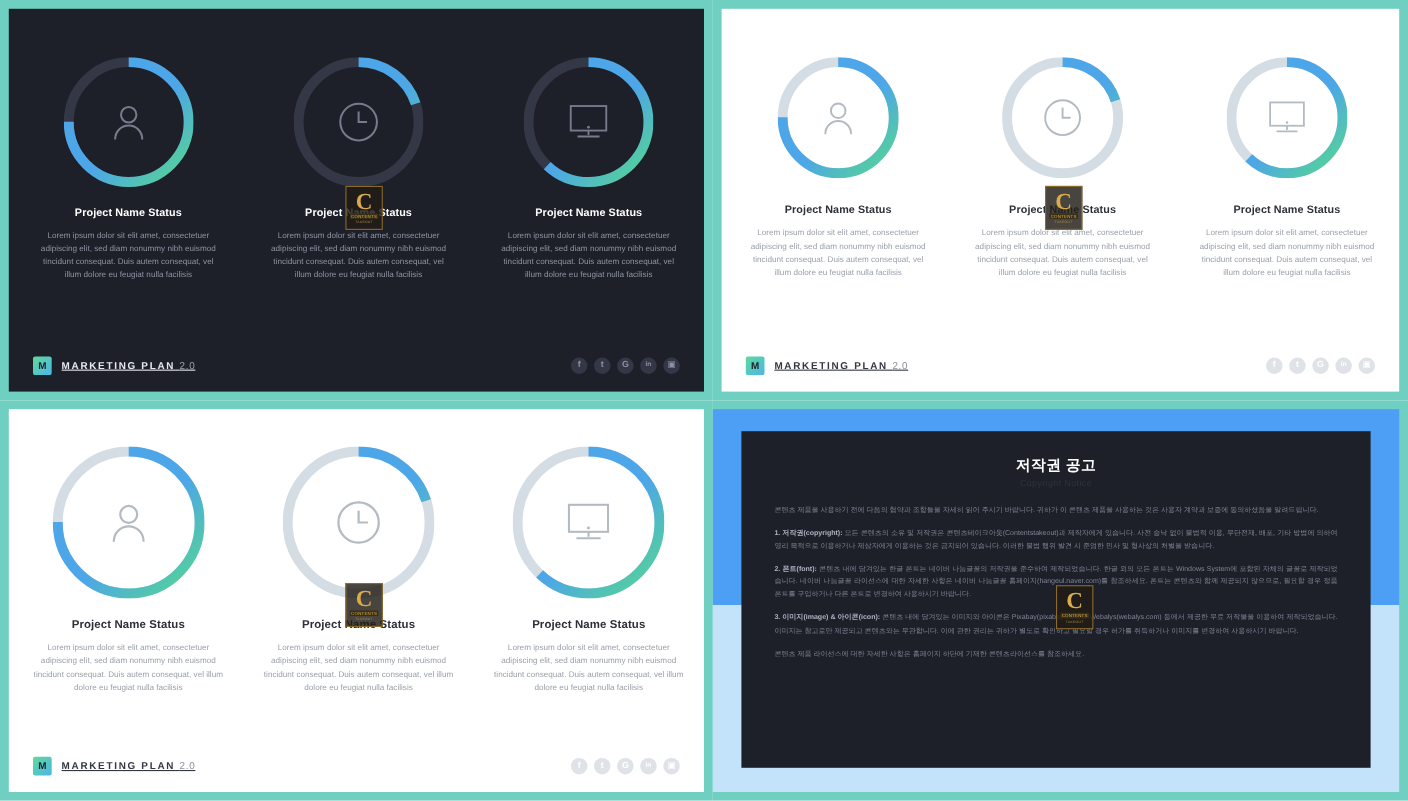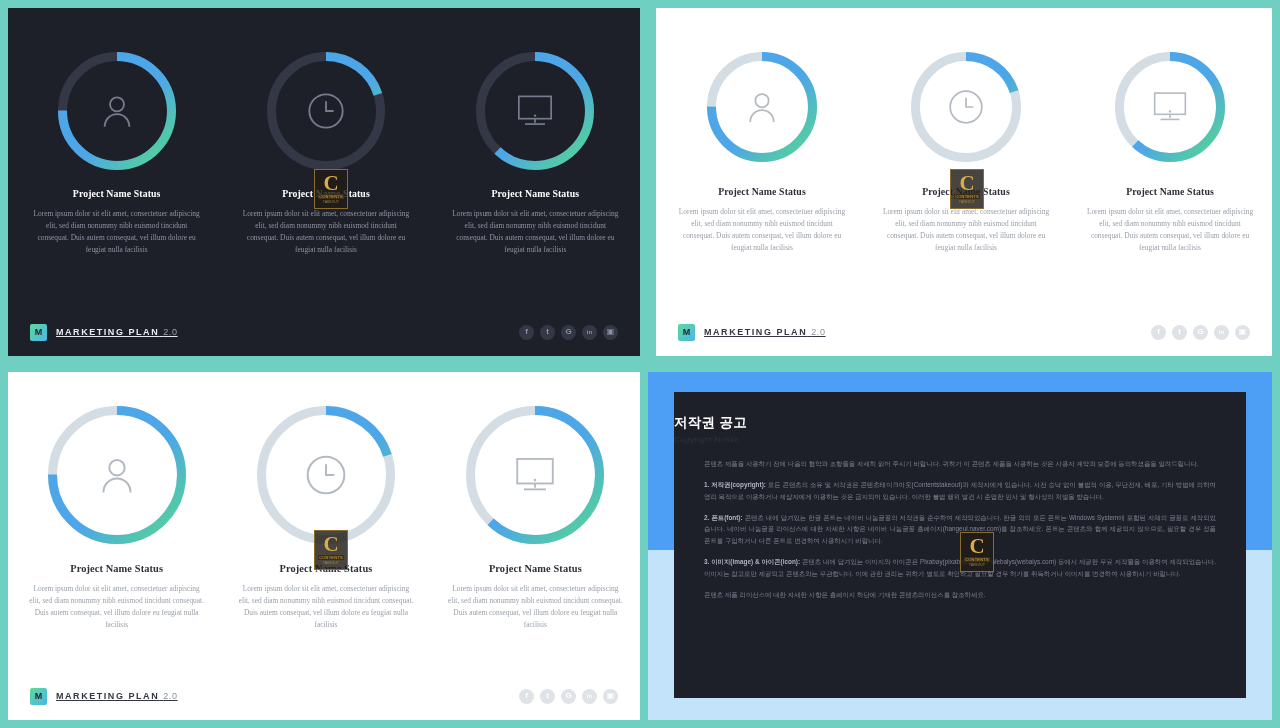--- a/index.html
+++ b/index.html
@@ -32,21 +32,21 @@
   .br-top  { position: absolute; left:0; top:0; right:0; height: 178px; background: #4d9ff5; }
   .br-bot  { position: absolute; left:0; top:178px; right:0; bottom:0; background: #c3e3fb; }
   .br-panel {
     position: absolute; left: 26px; top: 20px; right: 26px; bottom: 22px;
     background: #1e2029;
   }
 
   
   .cards {
     position: absolute; left: 4px; right: 0; top: 0;
-    display: flex; justify-content: space-between; font-family: Liberation Serif, serif;
+    display: flex; justify-content: flex-start;
   }
   .card { width: 33.33%; text-align: center; }
 
   .donut-wrap { display: flex; justify-content: center; }
   .donut { position: relative; }
   .donut svg { display: block; }
   .donut-icon {
     position: absolute; left: 0; top: 0; width: 100%; height: 100%;
     display: flex; align-items: center; justify-content: center;
   }
@@ -107,21 +107,21 @@
   }
   .wm-c {
     font-family: "Liberation Serif", "DejaVu Serif", serif;
     font-weight: bold; font-size: 21px; line-height: .95;
     color: #d9ab4a;
   }
   .wm-l1 { font-size: 4px; letter-spacing: .2px; color: #d9ab4a; background:#3a2f16; padding:0 1px; }
   .wm-l2 { font-size: 3px; letter-spacing: .3px; color: #b08f44; margin-top: 1px; }
 
   
-  .cp-head { text-align: left; padding-top: 22px; }
+  .cp-head { text-align: center; padding-top: 22px; }
   .cp-title { color: #ffffff; font-size: 13.5px; font-weight: bold; letter-spacing: .3px; }
   .cp-sub   { color: #2f333f; font-size: 8px; letter-spacing: .4px; margin-top: 3px; }
   .cp-body  { padding: 14px 30px 0 30px; }
   .cp-p {
     color: #7f8495; font-size: 6.4px; line-height: 1.85;
     margin-bottom: 9px; text-align: justify;
   }
   .cp-p b { color: #aeb3c2; }
 </style>
 </head>

